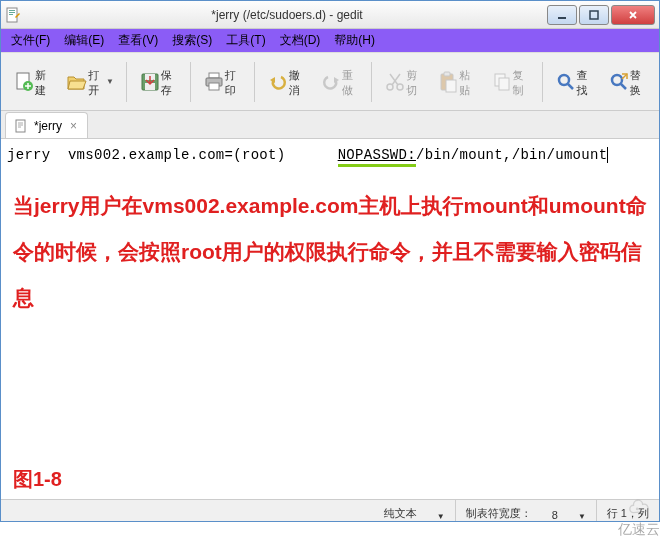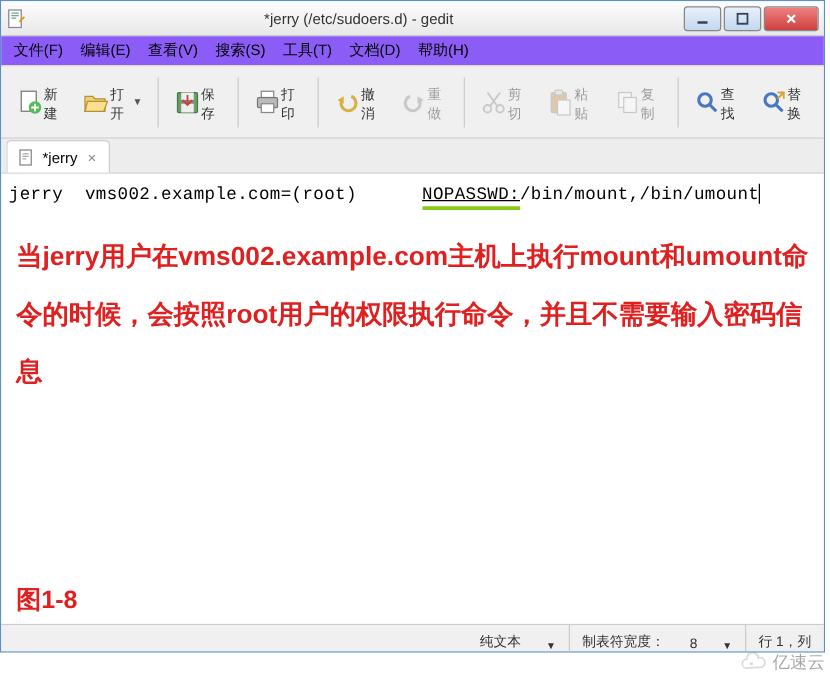--- a/index.html
+++ b/index.html
@@ -36,21 +36,21 @@
     .red-underline { border-bottom: 3px solid #84cc16; padding-bottom: 1px; text-decoration: underline; }
     .text-cursor { display: inline-block; width: 1px; height: 16px; background: #000; vertical-align: middle; }
     
     .annotation1 { position: absolute; top: 44px; left: 12px; right: 12px; color: #e02020; font-family: "Microsoft YaHei", sans-serif; font-size: 21px; font-weight: bold; line-height: 2.2; }
     .annotation2 { position: absolute; bottom: 6px; left: 12px; color: #e02020; font-family: "Microsoft YaHei", sans-serif; font-size: 20px; font-weight: bold; }
     
     .statusbar { height: 22px; background: #f0f0f0; border-top: 1px solid #ccc; display: flex; align-items: center; font-size: 11px; color: #333; }
     .status-cell { padding: 0 10px; border-right: 1px solid #ccc; display: flex; align-items: flex-end; height: 100%; gap: 20px; }
     .status-spacer { flex: 1; }
     
-    .watermark { position: absolute; right: 4px; bottom: 4px; opacity: 0.35; display: flex; align-items: center; gap: 4px; font-size: 14px; }
+    .watermark { position: absolute; right: 4px; bottom: 4px; opacity: 0.35; display: flex; align-items: center; gap: 4px; font-size: 14px; flex-direction: column; }
     .watermark-icon { width: 22px; height: 18px; }
   </style>
 </head>
 <body>
 
 <div class="window">
   <div class="titlebar">
     <svg class="titlebar-icon" viewBox="0 0 16 16">
         <rect x="2" y="1" width="10" height="14" fill="#fff" stroke="#888"></rect>
         <rect x="4" y="3" width="6" height="1" fill="#6a9"></rect>

